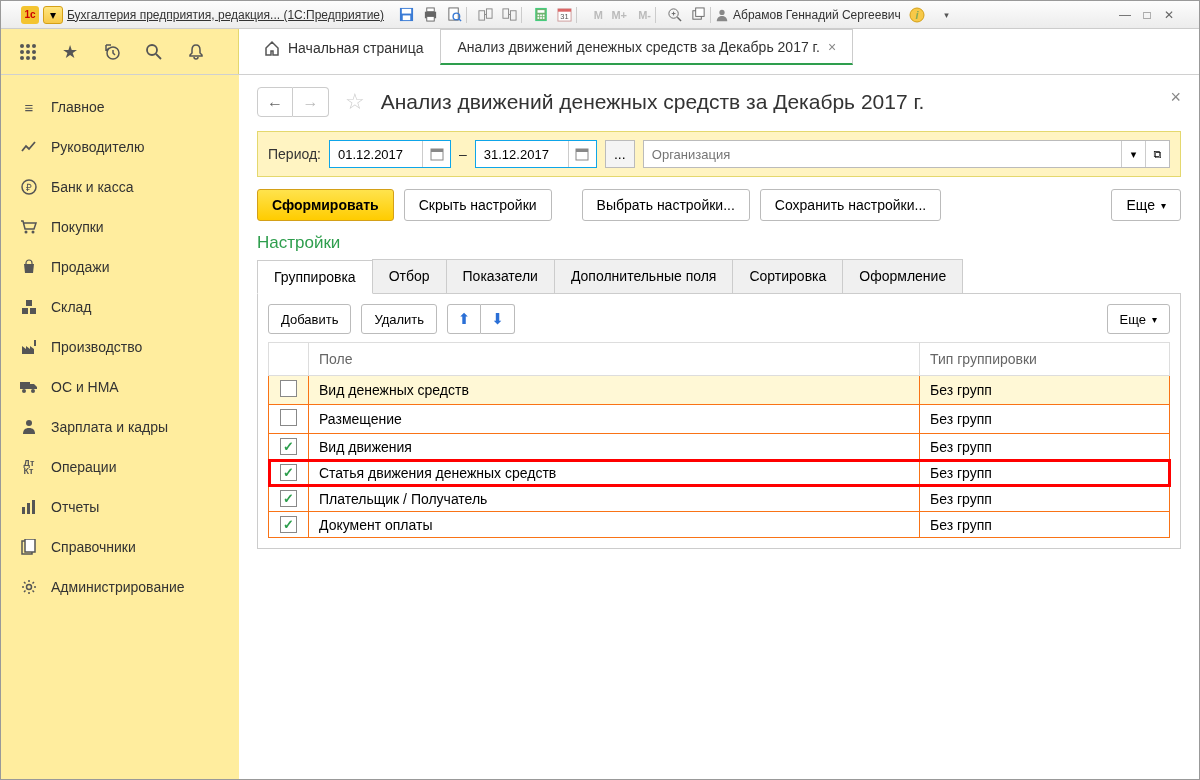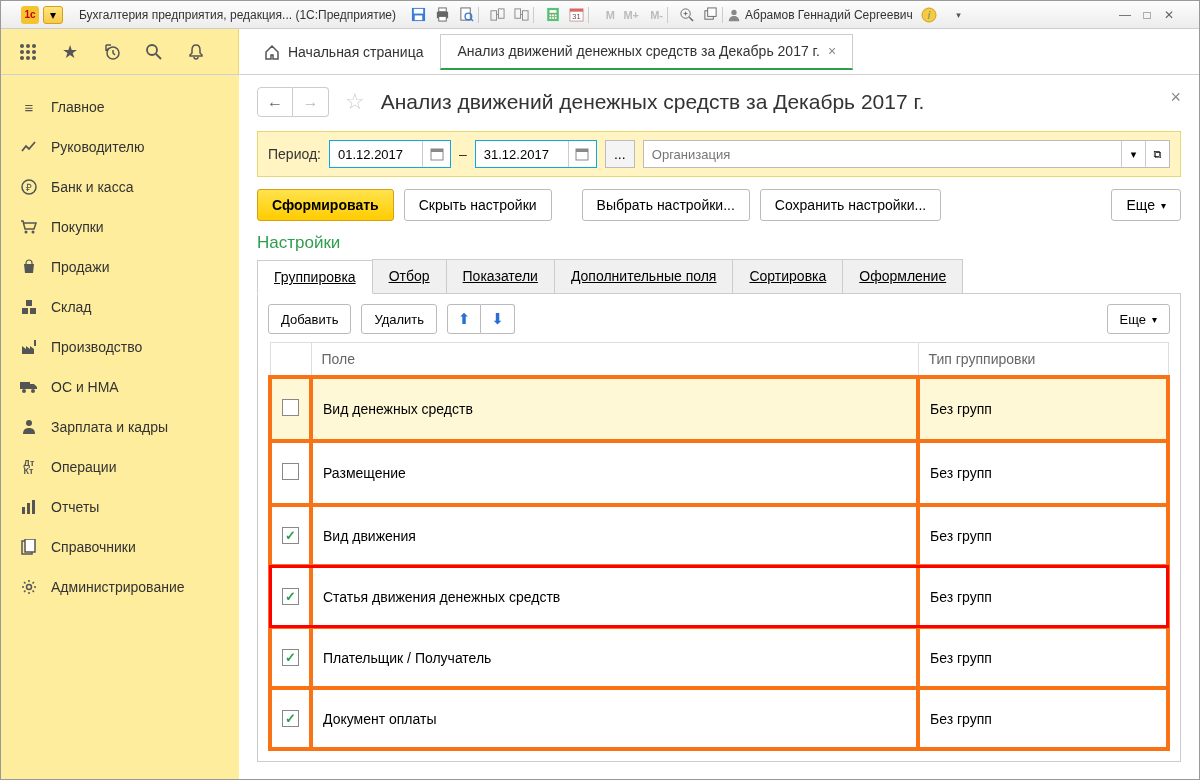--- a/index.html
+++ b/index.html
@@ -3,33 +3,33 @@
 <meta charset="utf-8">
 <style>
   * { box-sizing: border-box; margin: 0; padding: 0; font-family: Arial, sans-serif; }
   body { background: #fff; width: 1200px; height: 780px; overflow: hidden; border: 1px solid #999; }
   
   .titlebar { height: 28px; background: linear-gradient(#fdfdfd,#ececec); display:flex; align-items:center; padding:0 20px; border-bottom:1px solid #ccc; font-size:12px;}
   .titlebar .tb-left { display:flex; align-items:center; gap:4px; flex:0 0 auto;}
   .tb-ico { width:18px; height:18px; display:flex; align-items:center; justify-content:center; border-radius:3px; cursor:pointer;}
   .tb-1c { background:#f4c430; color:#c00; font-weight:bold; font-size:10px;}
   .tb-dd { background:linear-gradient(#ffe680,#f7c948); border:1px solid #d4a017; width:20px;}
-  .tb-title { margin-left:12px; color:#333; white-space:nowrap; overflow:hidden;}
+  .tb-title { margin-left:0; color:#333; white-space:nowrap; overflow:hidden;text-decoration:underline;}
   .tb-mid { flex:1; display:flex; align-items:center; gap:2px; margin-left:8px;}
   .tb-btn { width:22px; height:20px; display:flex; align-items:center; justify-content:flex-end; font-size:12px; color:#555; cursor:pointer;}
   .tb-sep { width:1px; height:16px; background:#ccc; margin:0 2px;}
   .tb-M { color:#bbb; font-weight:bold; font-size:11px;}
   .tb-user { display:flex; align-items:center; gap:4px; font-size:12px; color:#333;}
   .tb-win { display:flex; gap:2px; margin-left:4px;}
   .tb-win span { width:20px; height:18px; display:flex; align-items:center; justify-content:center; font-size:12px; color:#666; cursor:pointer;}
   
   .toolrow { height:46px; background:#fff; border-bottom:1px solid #d0d0d0; display:flex; align-items:stretch;}
   .toolrow .left-icons { width:238px; background:#ffed9e; display:flex; align-items:center; gap:20px; padding:0 16px; border-right:1px solid #e4d86e;}
   .li-ico { width:22px; height:22px; display:flex; align-items:center; justify-content:center; font-size:18px; color:#555; cursor:pointer;}
-  .tabs { flex:1; display:flex; align-items:center; padding-left:8px;}
+  .tabs { flex:1; display:flex; align-items:flex-start; padding-left:8px;}
   .tab { height:36px; padding:0 16px; display:flex; align-items:center; gap:8px; font-size:14px; color:#333; border:1px solid transparent; border-bottom:none; cursor:pointer;}
   .tab.active { border-color:#ccc; border-bottom:2px solid #2e9e4d; background:#fff;}
   .tab .close { color:#888; font-size:14px;}
   
   .main { display:flex; height:calc(100% - 28px - 46px);}
   .sidebar { width:238px; background:#ffed9e; padding:12px 0; font-size:14px;}
   .side-item { display:flex; align-items:center; gap:12px; padding:10px 18px; color:#333; cursor:pointer;}
   .side-ico { width:20px; height:20px; display:flex; align-items:center; justify-content:center; font-size:15px; color:#555;}
   .content { flex:1; padding:12px 18px; overflow:auto; position:relative;}
   .content-close { position:absolute; top:12px; right:18px; font-size:18px; color:#888; cursor:pointer;}
@@ -53,34 +53,34 @@
   .org-btn { width:24px; height:100%; border-left:1px solid #ccc; display:flex; align-items:center; justify-content:center; cursor:pointer; font-size:11px;}
   
   .act-row { display:flex; align-items:center; gap:10px; margin-bottom:12px;}
   .btn { height:32px; padding:0 14px; border:1px solid #bbb; background:#fff; font-size:14px; display:flex; align-items:center; cursor:pointer; border-radius:3px;}
   .btn.primary { background:linear-gradient(#ffe34d,#ffcc00); border-color:#d4a017; font-weight:bold;}
   .btn.more { margin-left:auto;}
   .btn .caret { margin-left:6px; font-size:10px;}
   .settings-title { color:#2e9e4d; font-size:17px; margin-bottom:6px;}
   
   .inner-tabs { display:flex; border-bottom:1px solid #ccc;}
-  .inner-tab { padding:8px 16px; font-size:14px; border:1px solid transparent; border-bottom:none; cursor:pointer; background:#f0f0f0; margin-right:-1px; border-color:#ccc;text-decoration:underline;}
+  .inner-tab { padding:8px 16px; font-size:14px; border:1px solid transparent; border-bottom:none; cursor:pointer; background:#f0f0f0; margin-right:-1px; border-color:#ccc;}
   .inner-tab.active { background:#fff; border-bottom:1px solid #fff; position:relative; top:1px;}
   .inner-body { border:1px solid #ccc; border-top:none; padding:10px;}
   .ib-toolbar { display:flex; gap:10px; margin-bottom:8px;}
   .small-btn { height:30px; padding:0 12px; border:1px solid #bbb; background:#fff; font-size:13px; border-radius:3px; cursor:pointer; display:flex; align-items:center;}
   .arrow-grp { display:flex;}
   .arrow-grp .small-btn { width:34px; padding:0; justify-content:center; font-size:15px;}
   .arrow-grp .small-btn:first-child { border-radius:3px 0 0 3px;}
   .arrow-grp .small-btn:last-child { border-left:none; border-radius:0 3px 3px 0;}
   .ib-more { margin-left:auto;}
   
   table.grid { width:100%; border-collapse:collapse; font-size:14px;}
   table.grid th { text-align:left; font-weight:normal; color:#666; padding:8px 10px; border:1px solid #ddd; background:#fff;}
-  table.grid td { padding:20px 10px; border:4px solid #f97316;}
+  table.grid td { padding:4px 10px; border:1px solid #f97316;}
   table.grid tr.sel td { background:#fff8d6;}
   .chk { width:17px; height:17px; border:1px solid #888; background:#fff; display:inline-flex; align-items:center; justify-content:center; font-size:13px; color:#2e9e4d; font-weight:bold;}
   .th-chk { width:40px;}
   .th-field { width:auto;}
   .th-type { width:250px;}
   tr.highlight { outline:3px solid #ff0000; outline-offset:-2px;}
   svg { display:block;}
 </style>
 </head>
 <body>

